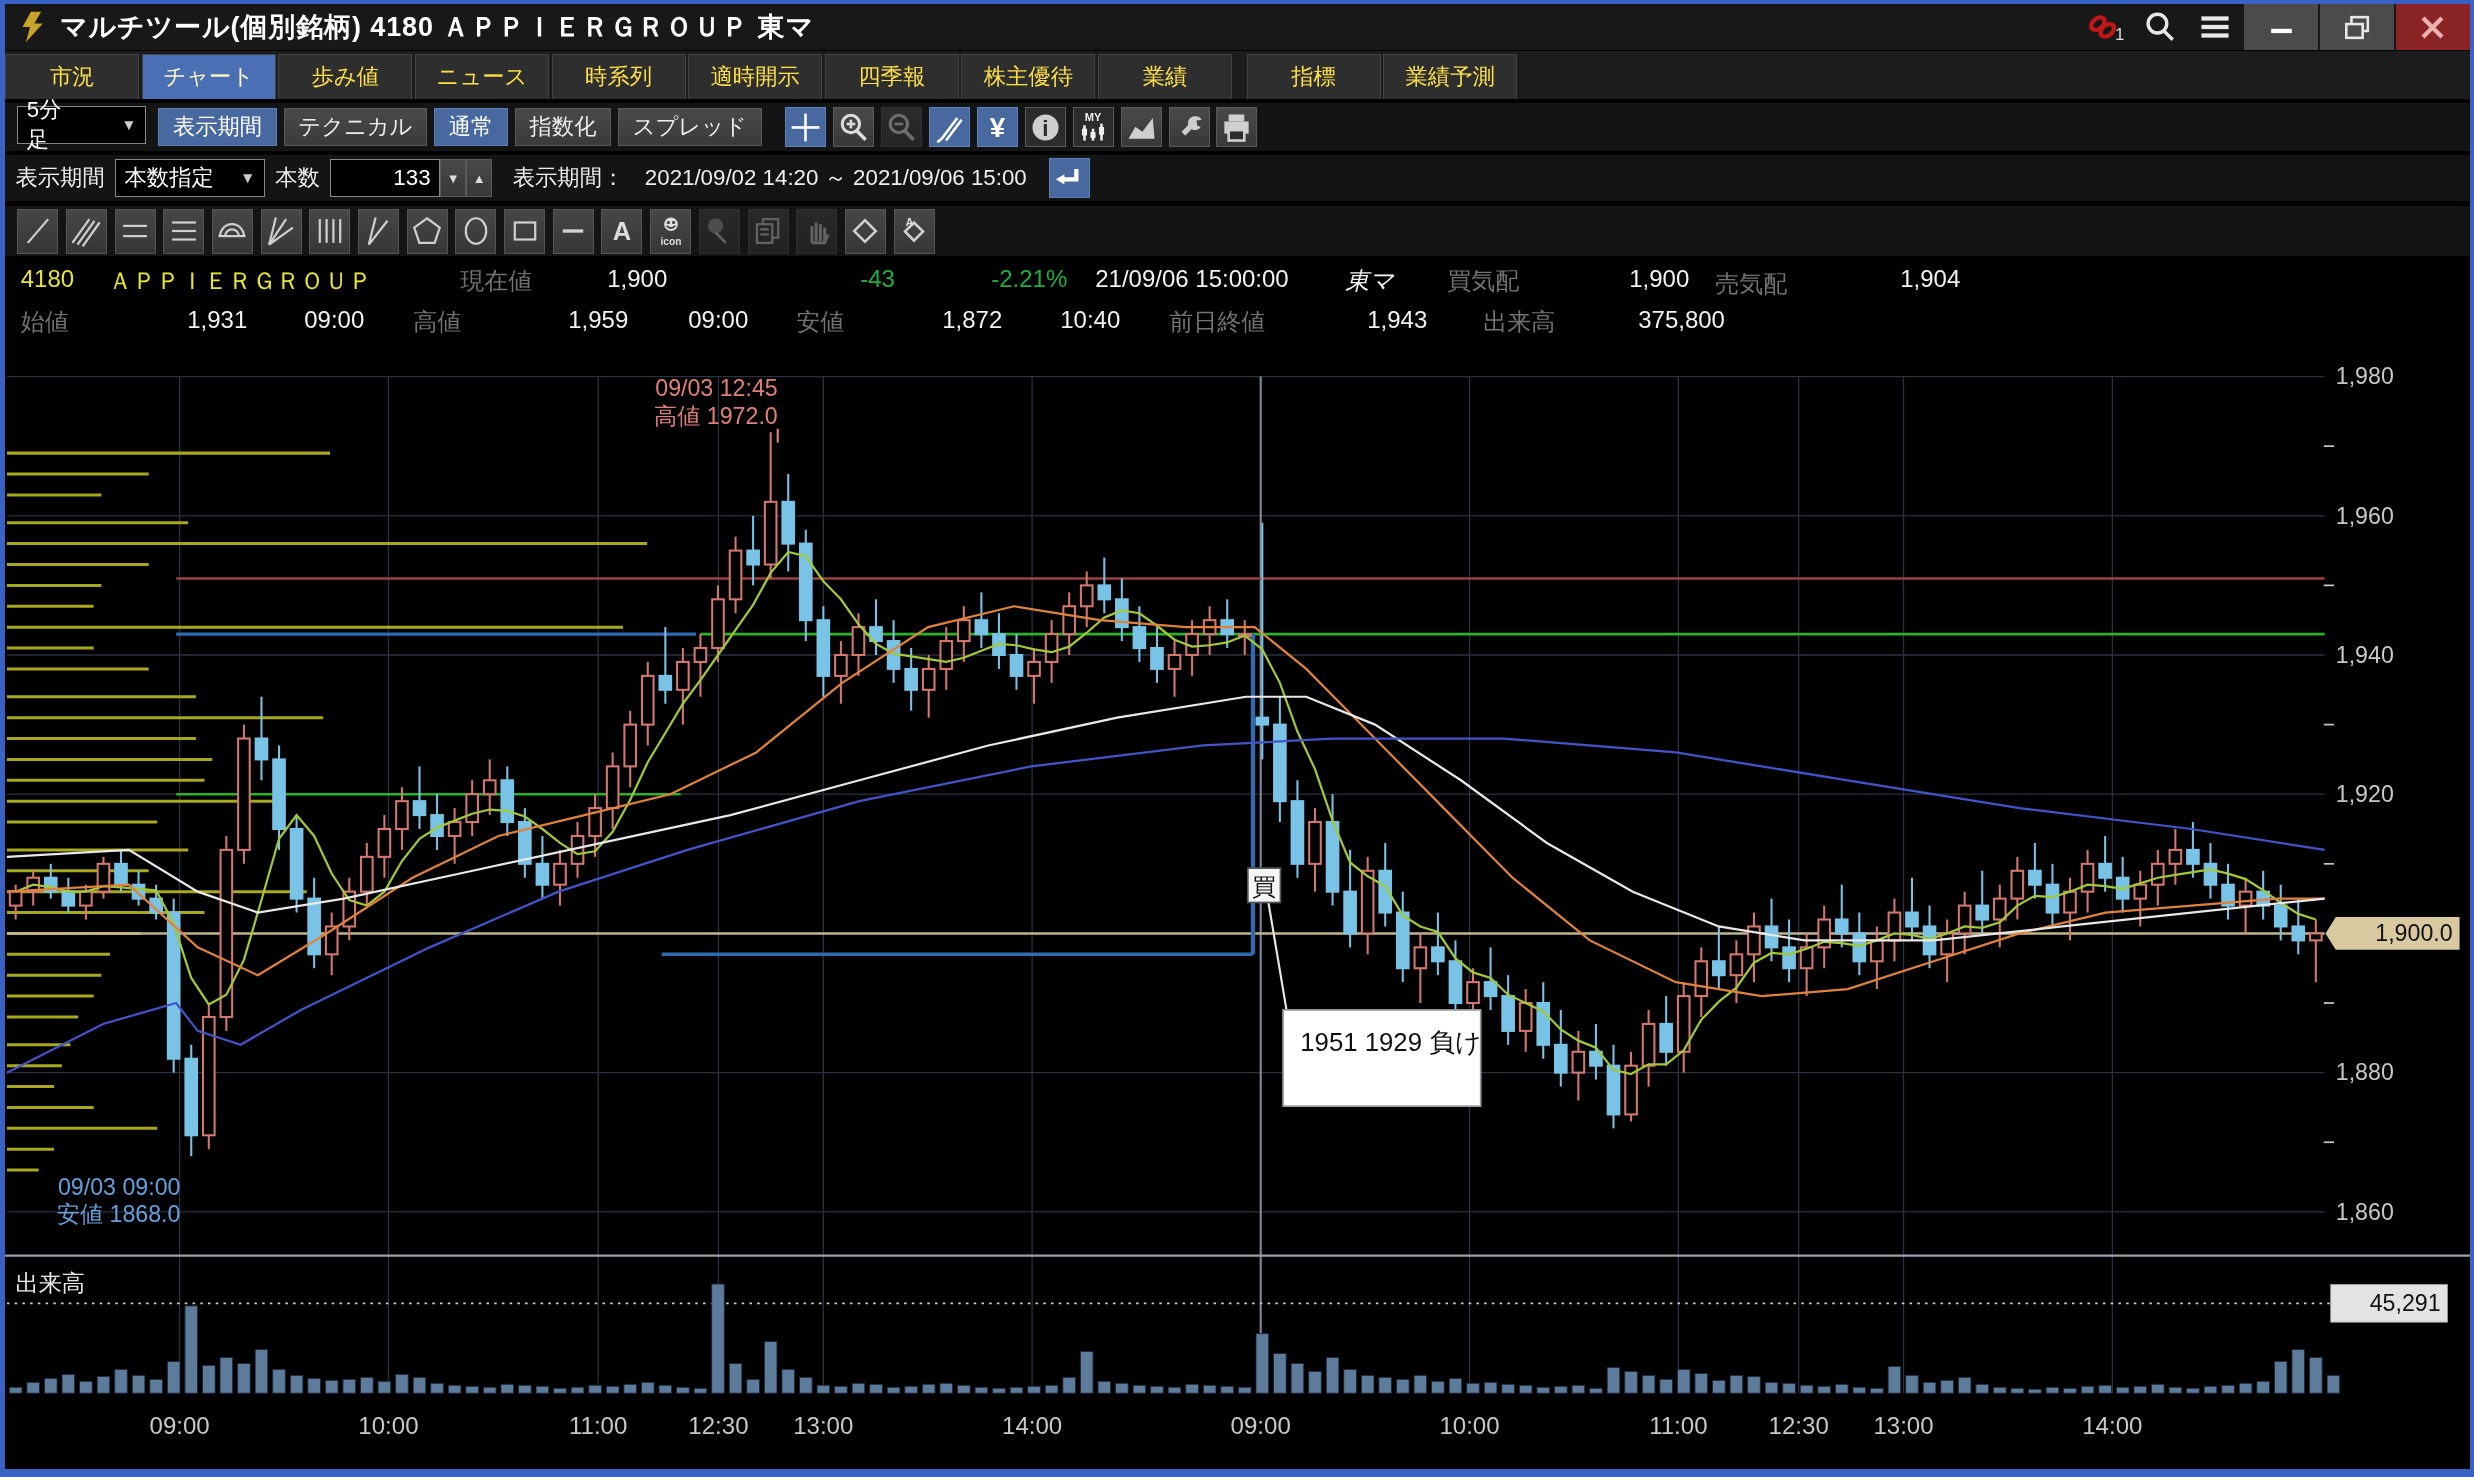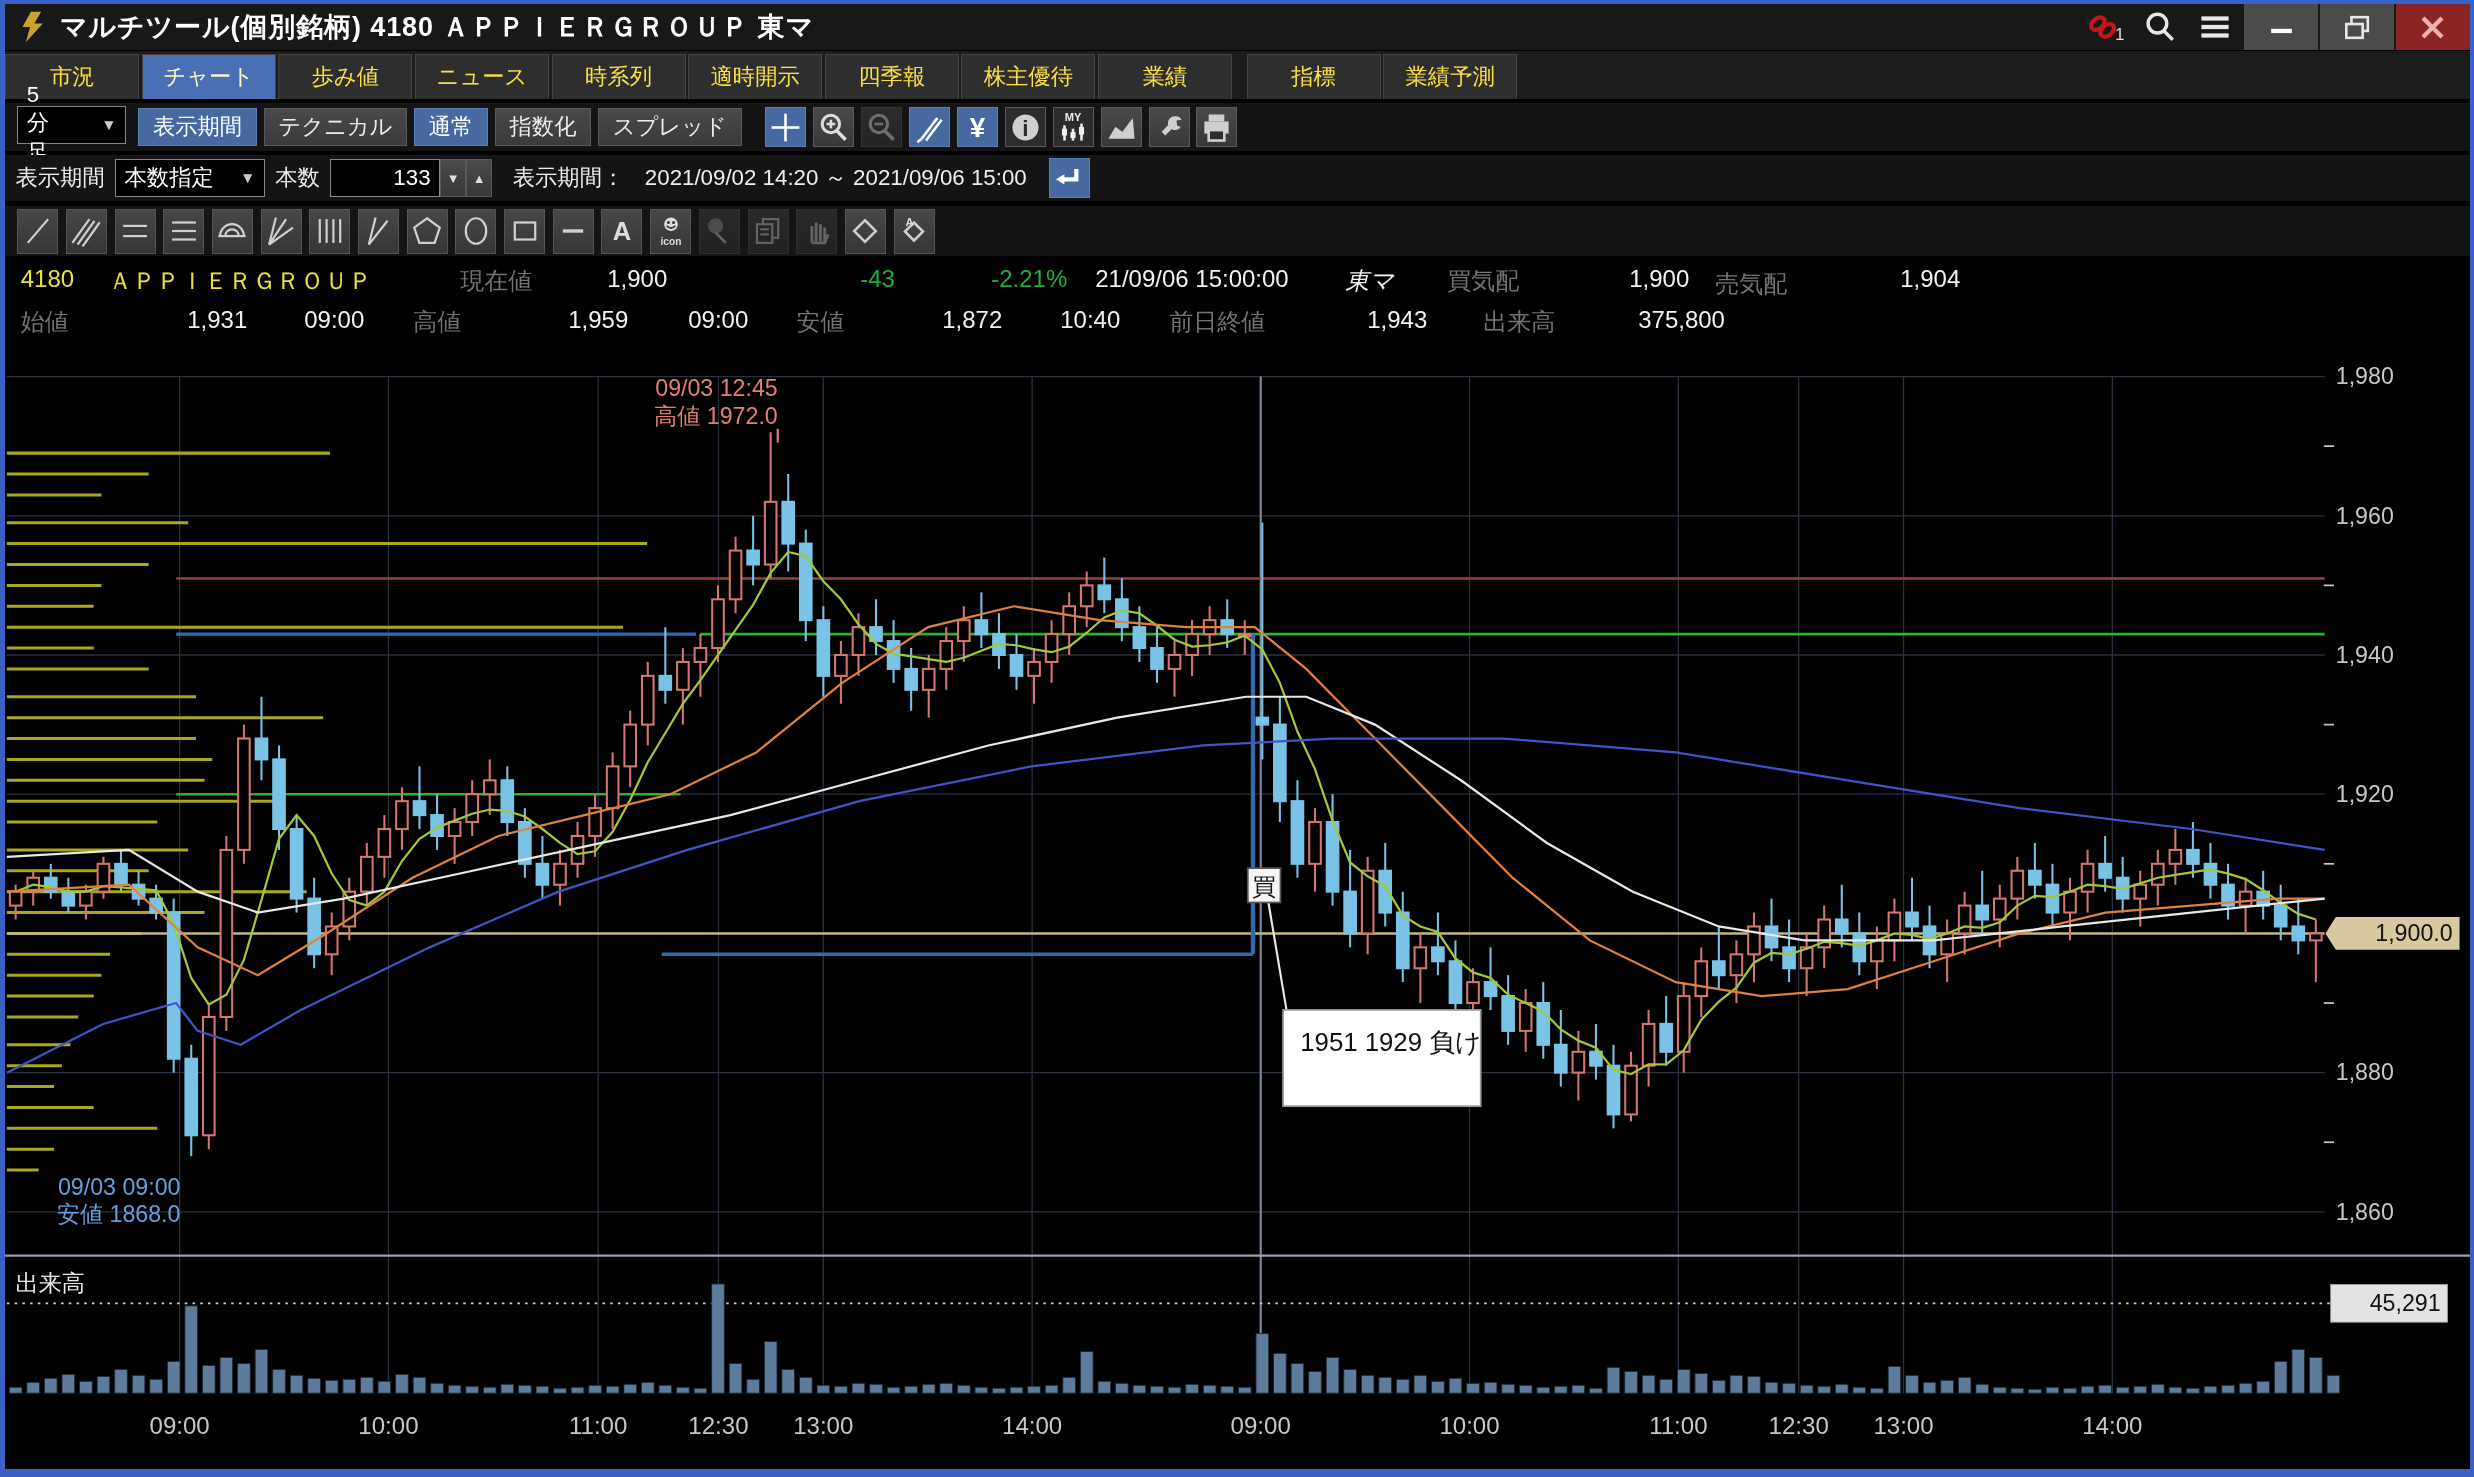--- a/index.html
+++ b/index.html
@@ -121,21 +121,21 @@
     <div class="tab">時系列</div>
     <div class="tab">適時開示</div>
     <div class="tab">四季報</div>
     <div class="tab">株主優待</div>
     <div class="tab">業績</div>
     <div class="tab gap">指標</div>
     <div class="tab">業績予測</div>
   </div>
 
 <div class="row" id="toolbar1">
-  <span class="dd" style="width:109px;margin:0 12px 4px 12px;gap:32px;">
+  <span class="dd" style="width:129px;margin:0 12px 4px 12px;gap:32px;">
     <span>5分足</span>
     <span class="arr">▼</span>
   </span>
   <span id="tb-buttons" style="display:flex;">
       <span class="btn blue">表示期間</span>
       <span class="btn">テクニカル</span>
       <span class="btn blue">通常</span>
       <span class="btn">指数化</span>
       <span class="btn">スプレッド</span>
     </span>

